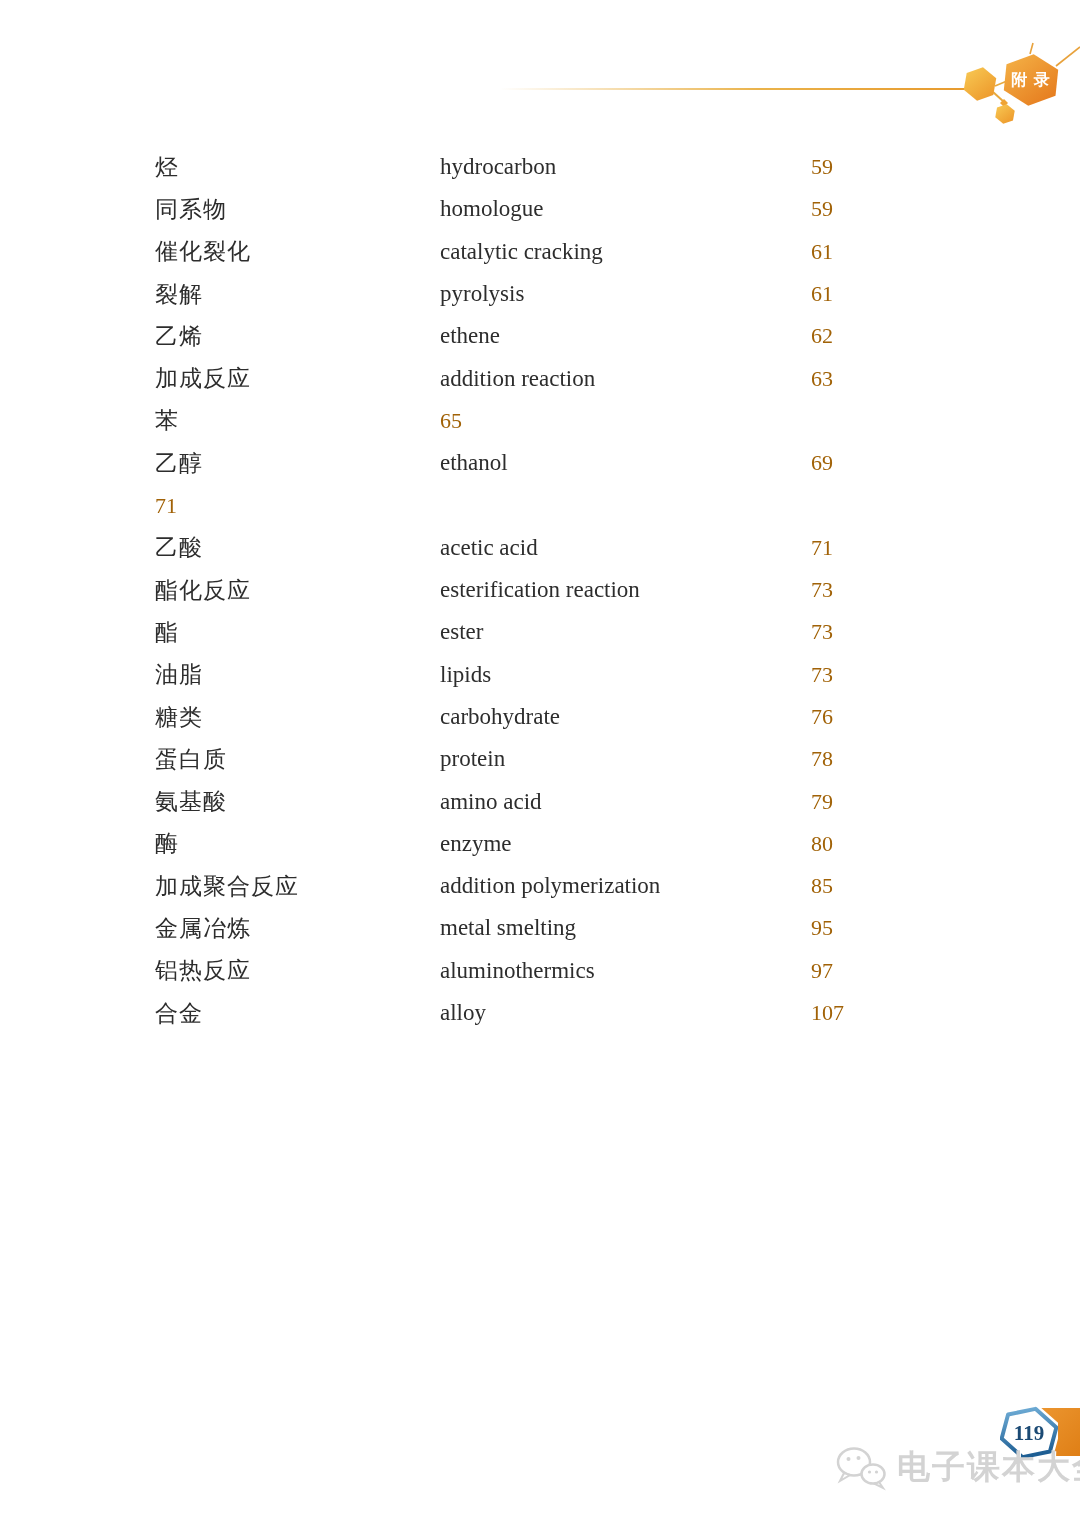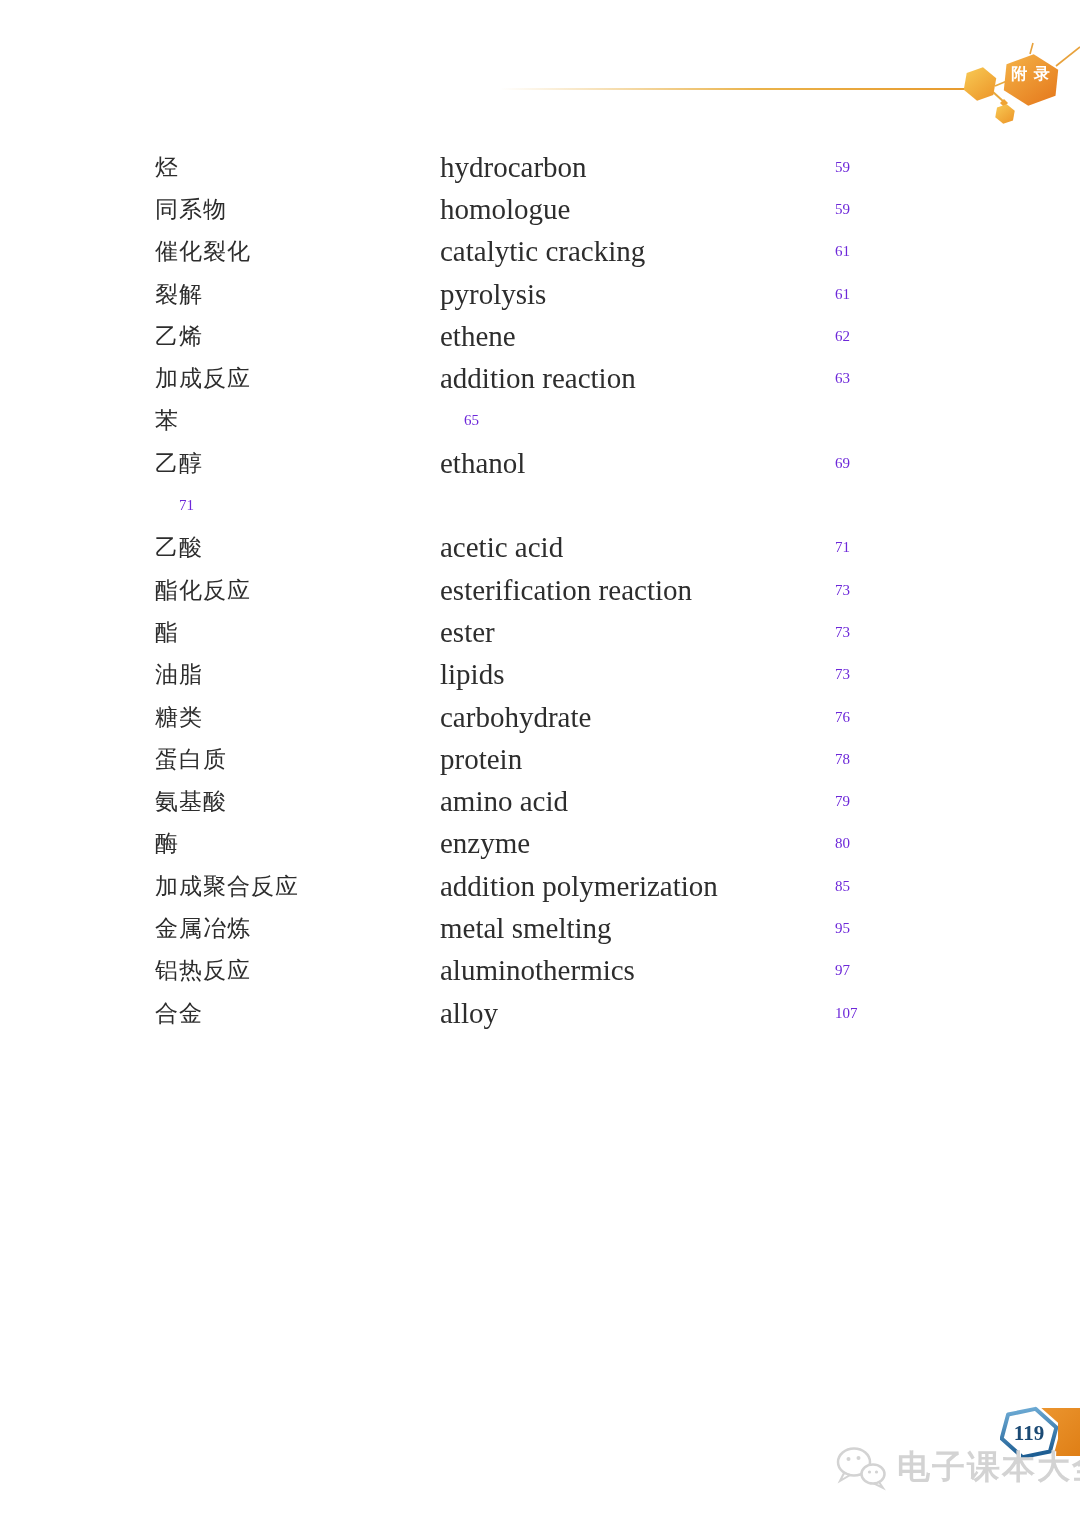--- a/index.html
+++ b/index.html
@@ -20,21 +20,21 @@
     width: 468px; height: 2px;
     background: linear-gradient(to right, rgba(236,178,74,0) 0%, #eab34b 55%, #e79a2e 100%);
   }
   .hex-cluster {
     position: absolute;
     left: 930px; top: 40px;
     width: 150px; height: 110px;
   }
   .appendix-label {
     position: absolute;
-    left: 1005px; top: 64px;
+    left: 1005px; top: 70px;
     width: 52px;
     text-align: center;
     font-family: "Liberation Sans", sans-serif;
     font-size: 16px;
     font-weight: 700;
     color: #ffffff;
     letter-spacing: 1px;
     white-space: nowrap;
   }
 
@@ -44,22 +44,22 @@
     left: 155px; top: 146px;
     width: 760px;
   }
   .row {
     display: grid;
     grid-template-columns: 285px 371px 1fr;
     height: 42.3px;
     align-items: center;
   }
   .cell-cn { font-size: 23px; color: #2d2d2d; letter-spacing: 1px; }
-  .cell-en { font-size: 29px; color: #2d2d2d; }
-  .cell-num { font-size: 15px; color: #6d28d9; margin-left: 24px; }
+  .cell-en { font-size: 23px; color: #2d2d2d; }
+  .cell-num { font-size: 22px; color: #a16207; }
 
   
   .corner-block {
     position: absolute;
     left: 1038px; top: 1408px;
     width: 42px; height: 48px;
     background: linear-gradient(135deg, #ec9630 0%, #df7f16 100%);
     border-radius: 4px 0 0 4px;
   }
   .page-hex-svg {

